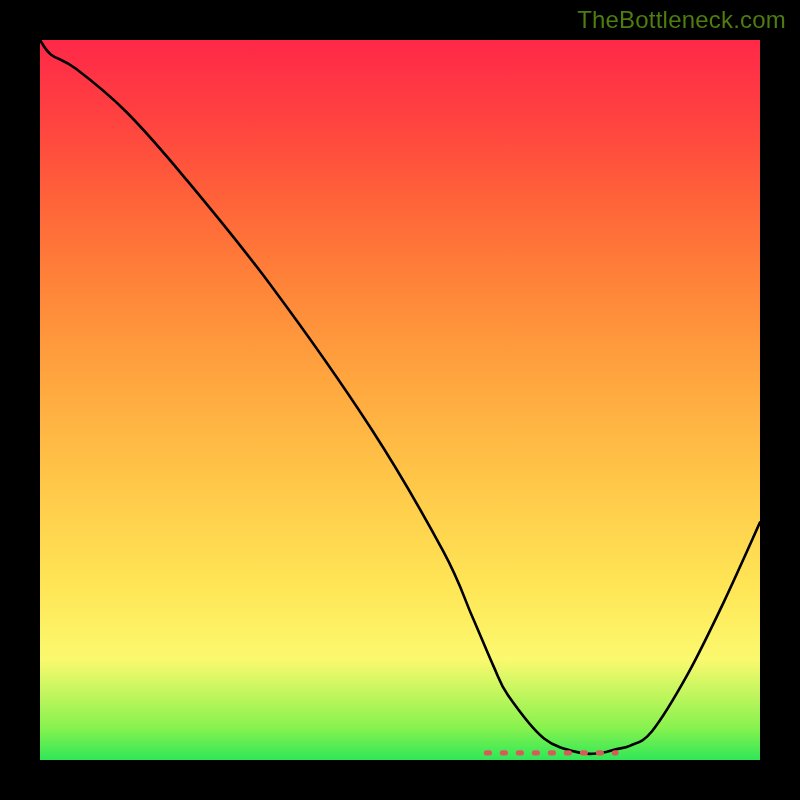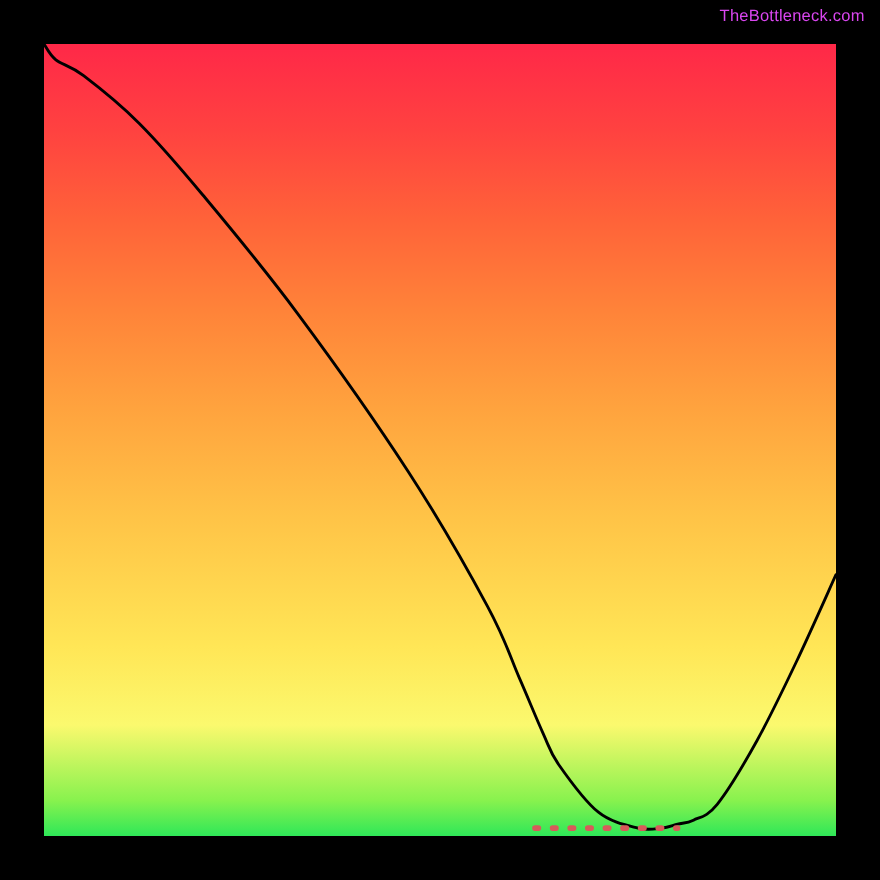--- a/index.html
+++ b/index.html
@@ -13,22 +13,22 @@
   .container {
     position: relative;
     width: 800px;
     height: 800px;
   }
   .watermark {
     position: absolute;
     top: 6px;
     right: 14px;
     font-family: Arial, Helvetica, sans-serif;
-    font-size: 15px;
-    color: #d946ef;
+    font-size: 24px;
+    color: #4d7c0f;
     font-weight: 400;
     letter-spacing: 0.2px;
     z-index: 3;
   }
   .plot-area {
     position: absolute;
     left: 40px;
     top: 40px;
     width: 720px;
     height: 720px;

